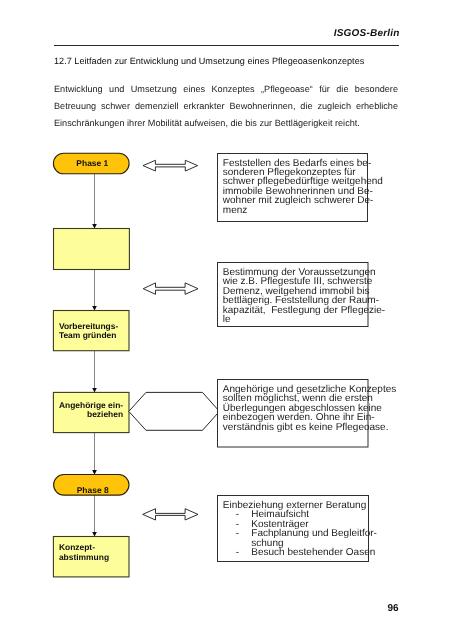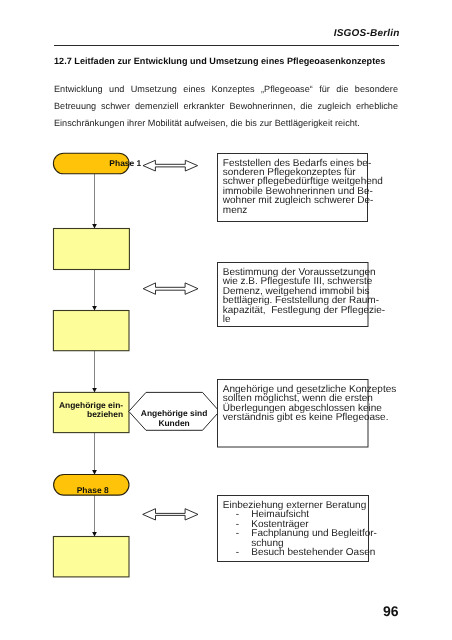--- a/index.html
+++ b/index.html
@@ -24,37 +24,37 @@
     color:#121212;
   }
   .hdr-rule {
     position:absolute; left:54px; top:44.8px; width:344.5px; height:0;
     border-top:1.25px solid #2b2b2b;
   }
 
   
   .sec-title {
     position:absolute; left:54px; top:56px; width:350px;
-    font-size:9.1px; font-weight:bold; color:#0d0d0d;
+    font-size:9.1px; font-weight:normal; color:#0d0d0d;
     letter-spacing:0.02px;
   }
 
   
   .intro {
     position:absolute; left:54px; top:80.6px; width:344px;
     font-size:9.15px; line-height:17px;
     text-align:justify;
     color:#1d1d1d;
   }
 
   
   .pageno {
     position:absolute; left:54px; top:603.3px; width:344.5px;
     text-align:right;
-    font-size:14px; font-weight:bold; color:#111;
+    font-size:10px; font-weight:bold; color:#111;
   }
 
   
   #flow { position:absolute; left:0; top:0; width:452px; height:640px; }
 
   .node-label {
     position:absolute;
     font-size:8.45px; font-weight:bold; color:#0f0f0f;
     text-align:center; line-height:9.5px;
     display:flex; align-items:center; justify-content:center;
@@ -112,27 +112,29 @@
       <rect x="217.5" y="262.5" width="150.5" height="64" fill="#ffffff" stroke="#2e2e2e" stroke-width="1"></rect>
       <rect x="217.5" y="379.5" width="150.5" height="67.5" fill="#ffffff" stroke="#2e2e2e" stroke-width="1"></rect>
       <rect x="217.5" y="495.5" width="151" height="66" fill="#ffffff" stroke="#2e2e2e" stroke-width="1"></rect>
 
       <polygon points="143.0,165.6 155.4,160.3 155.4,164.3 185.3,164.3 185.3,160.3 197.6,165.6 185.3,171.0 185.3,166.9 155.4,166.9 155.4,171.0" fill="#ffffff" stroke="#1a1a1a" stroke-width="0.9"></polygon>
       <polygon points="143.2,288.7 155.5,282.9 155.5,287.3 185.1,287.3 185.1,282.9 198.0,288.7 185.1,294.3 185.1,290.2 155.5,290.2 155.5,294.3" fill="#ffffff" stroke="#1a1a1a" stroke-width="0.9"></polygon>
       <polygon points="142.7,514.4 155.5,508.7 155.5,513.4 185.1,513.4 185.1,508.7 198.0,514.4 185.1,520.0 185.1,515.4 155.5,515.4 155.5,520.0" fill="#ffffff" stroke="#1a1a1a" stroke-width="0.9"></polygon>
     </svg>
 
     
-    <div class="node-label" style="left:52.8px;top:153.2px;width:79px;height:20.6px;padding-left:33px;">Phase 1</div>
+    <div class="node-label" style="left:52.8px;top:153.2px;width:79px;height:20.6px;">Phase 1</div>
+    <div class="node-label" style="left:53.4px;top:311.3px;width:75.6px;height:40.2px;text-align:left;justify-content:flex-start;padding-left:5.5px;box-sizing:border-box;">Vorbereitungs-
+Team gründen</div>
     <div class="node-label" style="left:53.4px;top:390.1px;width:75.6px;height:40.2px;text-align:right;justify-content:flex-start;padding-left:5.5px;box-sizing:border-box;">Angehörige ein-
 beziehen</div>
     <div class="node-label" style="left:55.0px;top:480.1px;width:75.4px;height:20.6px;">Phase 8</div>
-    <div class="node-label" style="left:128.8px;top:399.6px;width:90.6px;height:37.9px;">Angehörige sind
-Kunden</div>
+    <div class="node-label" style="left:53.4px;top:532.4px;width:75.6px;height:40.4px;text-align:left;justify-content:flex-start;padding-left:5.5px;box-sizing:border-box;">Konzept-
+abstimmung</div>
 
     
     <div class="note-body" style="left:222.8px;top:158.6px;width:140px;"><div class="note-line">Feststellen des Bedarfs eines be-</div><div class="note-line">sonderen Pflegekonzeptes für</div><div class="note-line">schwer pflegebedürftige weitgehend</div><div class="note-line">immobile Bewohnerinnen und Be-</div><div class="note-line">wohner mit zugleich schwerer De-</div><div class="note-line">menz</div></div>
     <div class="note-body" style="left:222.8px;top:268px;width:140px;"><div class="note-line">Bestimmung der Voraussetzungen</div><div class="note-line">wie z.B. Pflegestufe III, schwerste</div><div class="note-line">Demenz, weitgehend immobil bis</div><div class="note-line">bettlägerig. Feststellung der Raum-</div><div class="note-line">kapazität,  Festlegung der Pflegezie-</div><div class="note-line">le</div></div>
-    <div class="note-body" style="left:222.8px;top:385px;width:140px;"><div class="note-line">Angehörige und gesetzliche Konzeptes</div><div class="note-line">sollten möglichst, wenn die ersten</div><div class="note-line">Überlegungen abgeschlossen keine</div><div class="note-line">verständnis gibt es keine Pflegeoase.</div></div>
+    <div class="note-body" style="left:222.8px;top:385px;width:140px;"><div class="note-line">Angehörige und gesetzliche Konzeptes</div><div class="note-line">sollten möglichst, wenn die ersten</div><div class="note-line">Überlegungen abgeschlossen keine</div><div class="note-line">einbezogen werden. Ohne ihr Ein-</div><div class="note-line">verständnis gibt es keine Pflegeoase.</div></div>
     <div class="note-body" style="left:222.8px;top:501px;width:142px;"><div class="note-line">Einbeziehung externer Beratung</div><div class="bullet-row"><span class="bullet-mark">-</span><span>Heimaufsicht</span></div><div class="bullet-row"><span class="bullet-mark">-</span><span>Kostenträger</span></div><div class="bullet-row"><span class="bullet-mark">-</span><span>Fachplanung und Begleitfor-</span></div><div class="bullet-row"><span class="bullet-mark"></span><span>schung</span></div><div class="bullet-row"><span class="bullet-mark">-</span><span>Besuch bestehender Oasen</span></div></div>
   </div>
 
 </div>
 
 </body></html>

